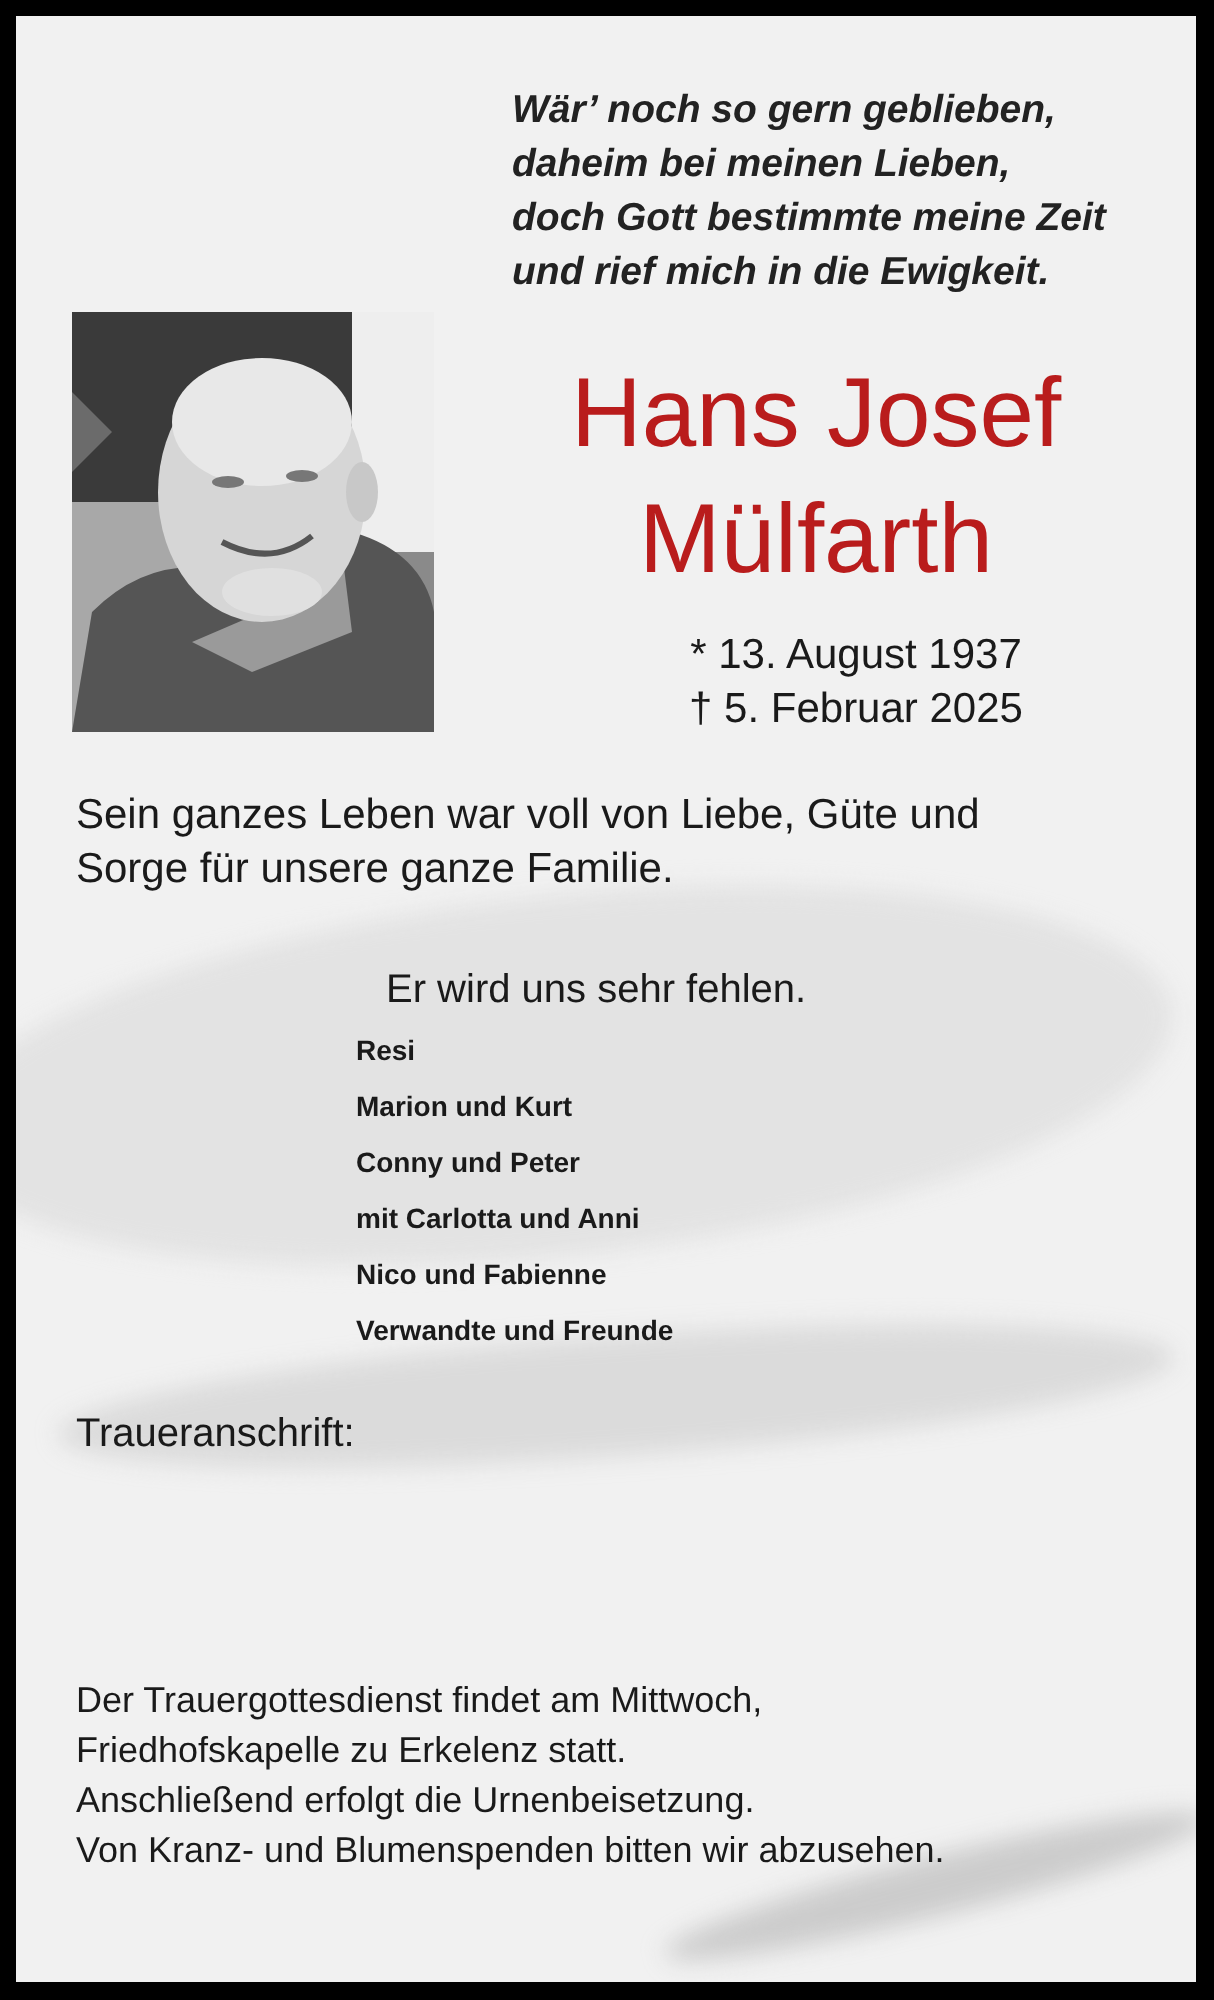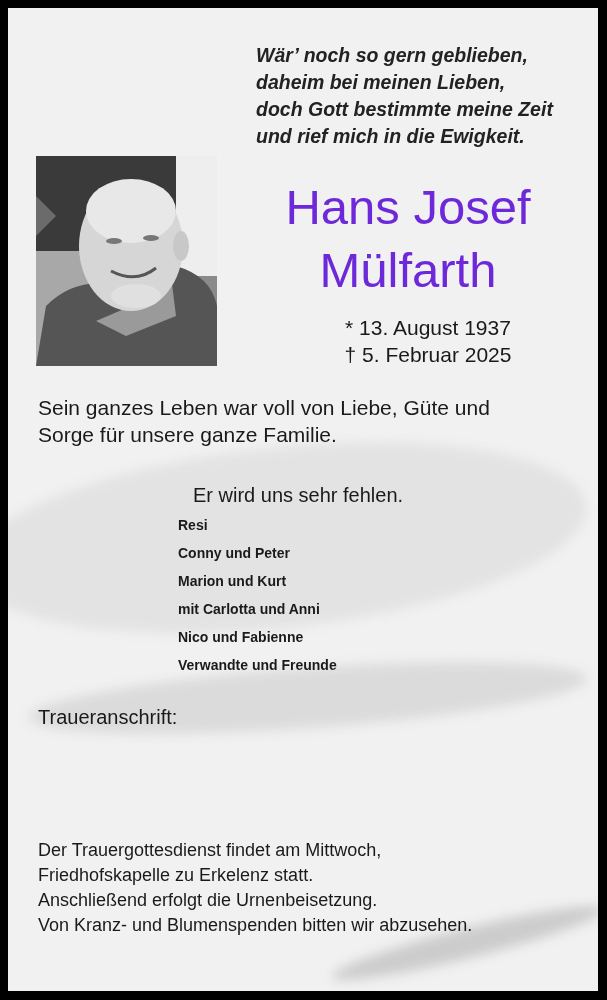--- a/index.html
+++ b/index.html
@@ -2,21 +2,21 @@
 <html><head>
   <meta charset="utf-8">
   <style>
     html, body { margin:0; padding:0; }
     body { width:607px; height:1000px; background:#000; position:relative; overflow:hidden; font-family:"Liberation Sans", sans-serif; color:#1a1a1a; }
     .card { position:absolute; left:8px; top:8px; width:590px; height:983px; background:#f1f1f1; overflow:hidden; }
     .swoosh { position:absolute; border-radius:50%; background:rgba(200,200,200,0.35); filter:blur(6px); }
     .poem { position:absolute; left:248px; top:34px; font-style:italic; font-size:19.5px; line-height:27px; color:#222;font-weight:bold; }
     .poem div { white-space:nowrap; }
     .photo { position:absolute; left:28px; top:148px; width:181px; height:210px; background:#b9b9b9; overflow:hidden; }
-    .name { position:absolute; left:210px; top:168px; width:380px; text-align:center; font-size:49px; line-height:63px; color:#6d28d9; }
+    .name { position:absolute; left:210px; top:168px; width:380px; text-align:center; font-size:49px; line-height:63px; color:#b91c1c; }
     .dates { position:absolute; left:210px; top:306px; width:420px; text-align:center; font-size:21px; line-height:27px; }
     .tribute { position:absolute; left:30px; top:386px; font-size:21px; line-height:27px; }
     .miss { position:absolute; left:170px; top:474px; font-size:20px; line-height:26px;margin-left:15px; }
     .mourners { position:absolute; left:170px; top:503px; font-size:14px; font-weight:bold; line-height:28px; }
     .address { position:absolute; left:30px; top:696px; font-size:20px; line-height:27px; display:flex; }
     .address .label { width:177px; }
     .service { position:absolute; left:30px; top:830px; font-size:18px; line-height:25px; }
     .line { white-space:nowrap; }
   </style>
 </head>
@@ -66,22 +66,22 @@
 
   <div class="tribute">
     <div class="line">Sein ganzes Leben war voll von Liebe, Güte und</div>
     <div class="line">Sorge für unsere ganze Familie.</div>
   </div>
 
   <div class="miss">Er wird uns sehr fehlen.</div>
 
   <div class="mourners">
     <div class="line">Resi</div>
+    <div class="line">Marion und Kurt</div>
     <div class="line">Conny und Peter</div>
-    <div class="line">Marion und Kurt</div>
     <div class="line">mit Carlotta und Anni</div>
     <div class="line">Nico und Fabienne</div>
     <div class="line">Verwandte und Freunde</div>
   </div>
 
   <div class="address">
     <div class="label">Traueranschrift:</div>
   </div>
 
   <div class="service">

